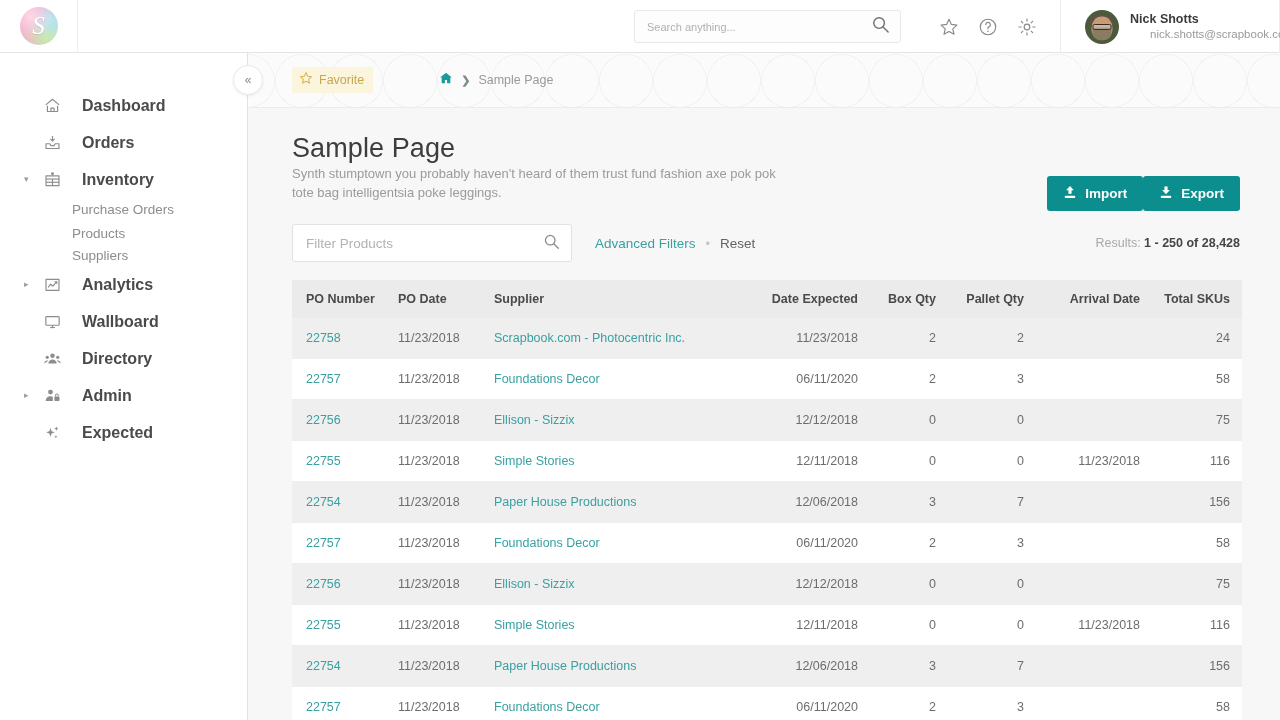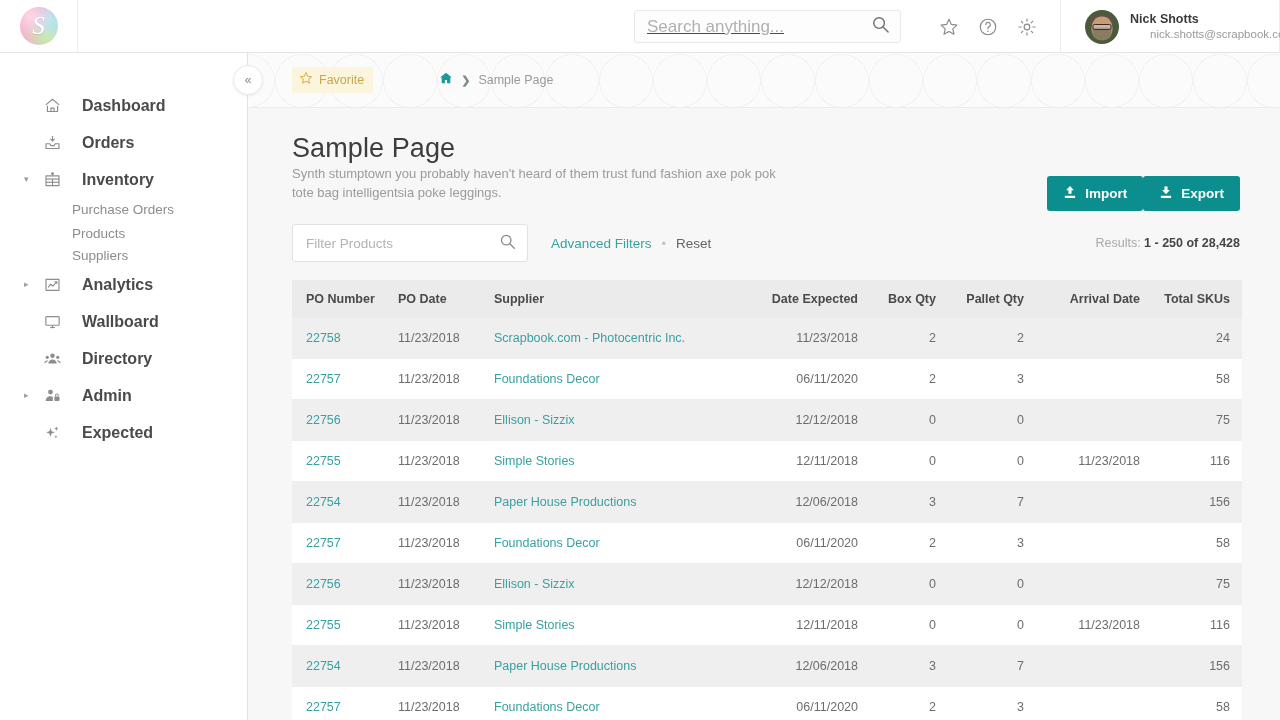--- a/index.html
+++ b/index.html
@@ -50,21 +50,21 @@
   .search-box {
     width: 100%; height: 100%;
     border: 1px solid #e8e8e8; border-radius: 3px;
     background: #fdfdfd;
     display: flex; align-items: center;
     padding: 0 10px 0 12px;
   }
   .search-box input {
     flex: 1 1 auto; border: none; outline: none; background: transparent;
     font-family: "Liberation Sans", sans-serif;
-    font-size: 17px; color: #b91c1c; text-decoration: underline;
+    font-size: 11px; color: #b91c1c;
   }
   .search-box input::placeholder { color: #b0b0b0; }
 
   .icon-group {
     position: absolute; left: 938px; top: 0; height: 53px;
     display: flex; align-items: center; gap: 17px;
     padding-right: 22px;
     border-right: 1px solid #ececec;
   }
   .icon-btn { width: 22px; height: 22px; display:flex; align-items:center; justify-content:center; cursor: pointer; }
@@ -205,21 +205,21 @@
     padding: 0 16px; cursor: pointer;
   }
 
   .toolbar {
     margin: 22px 40px 0 44px;
     height: 38px;
     display: flex; align-items: center;
     position: relative;
   }
   .filter-box {
-    width: 236px; height: 38px;
+    width: 280px; height: 38px;
     border: 1px solid #e2e2e2; border-radius: 3px; background: #ffffff;
     display: flex; align-items: center; padding: 0 11px 0 13px;
   }
   .filter-box input {
     flex: 1 1 auto; border: none; outline: none; background: transparent;
     font-size: 13.5px; color: #555; font-family: "Liberation Sans", sans-serif;
   }
   .filter-box input::placeholder { color: #b3b3b3; }
   .adv-filters { margin-left: 23px; font-size: 13.5px; color: #3aa0a0; cursor: pointer; }
   .dot-sep { margin: 0 10px; color: #c6c6c6; font-size: 13px; }

